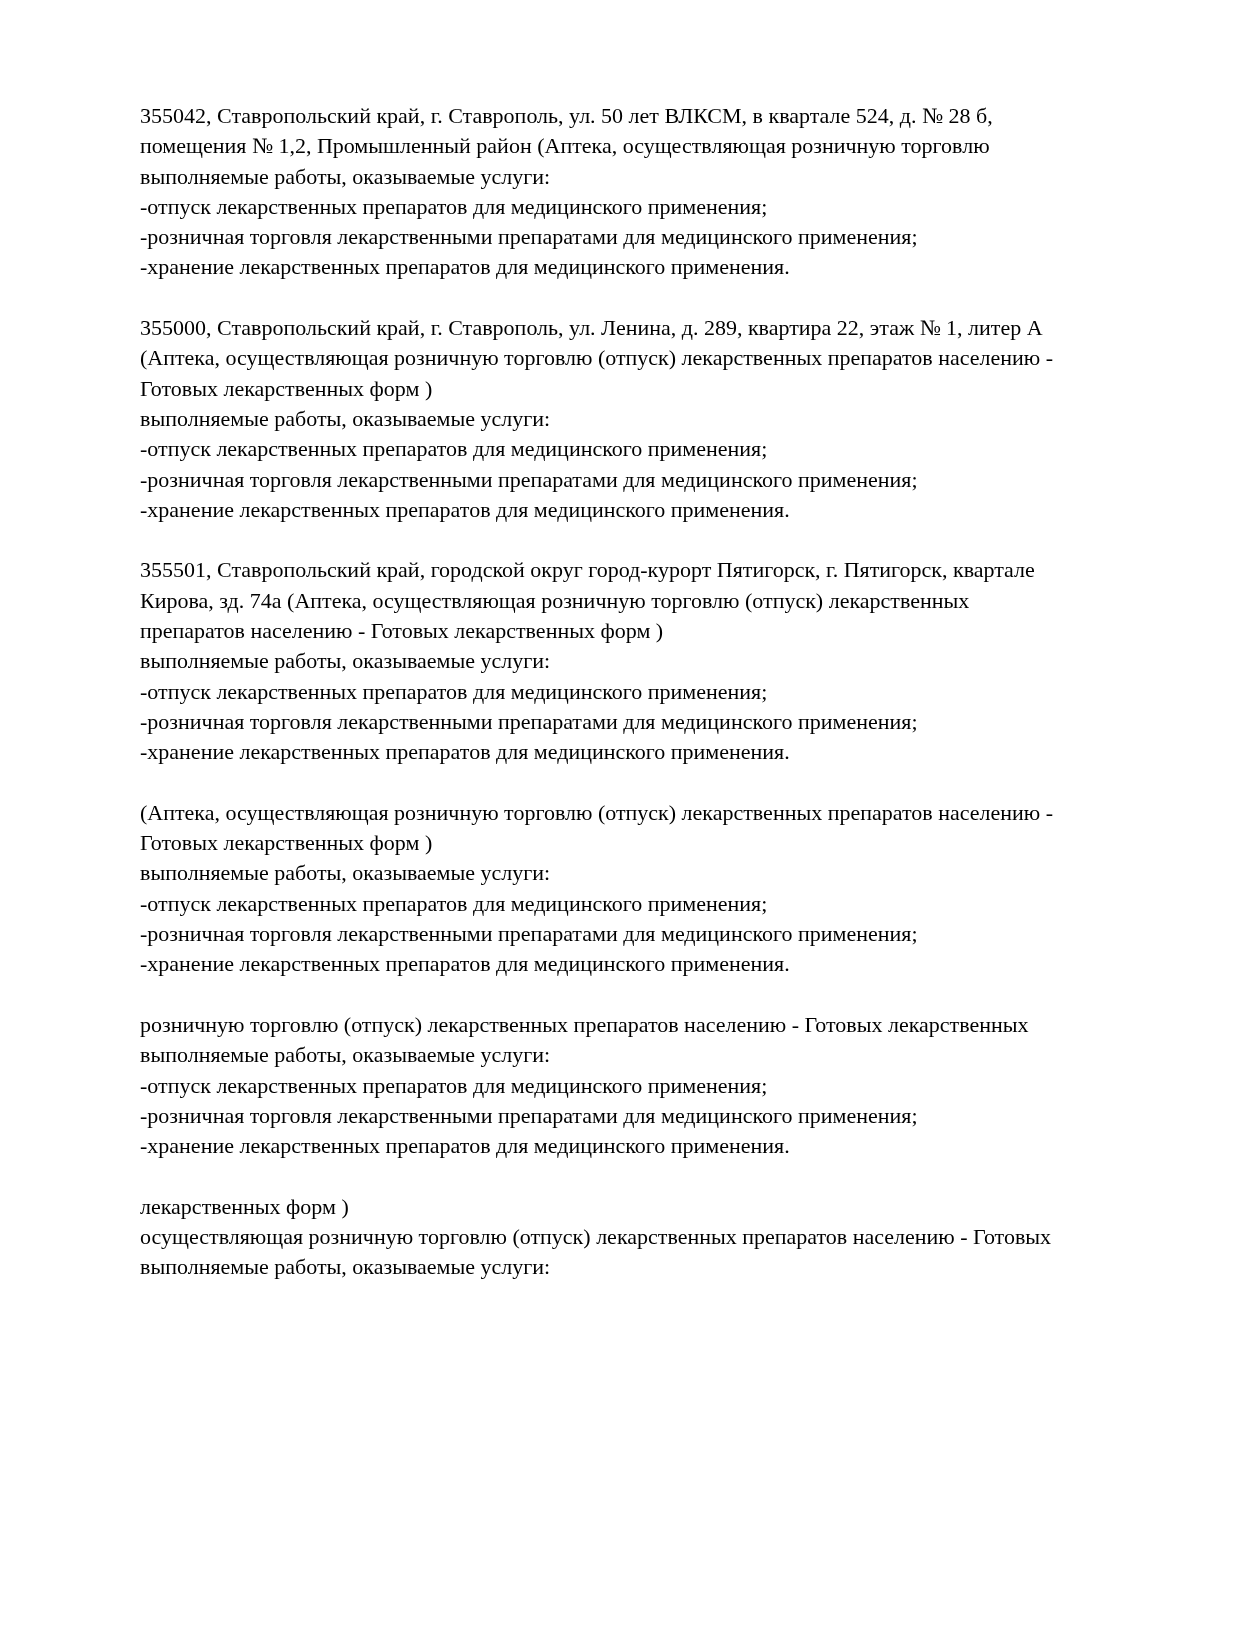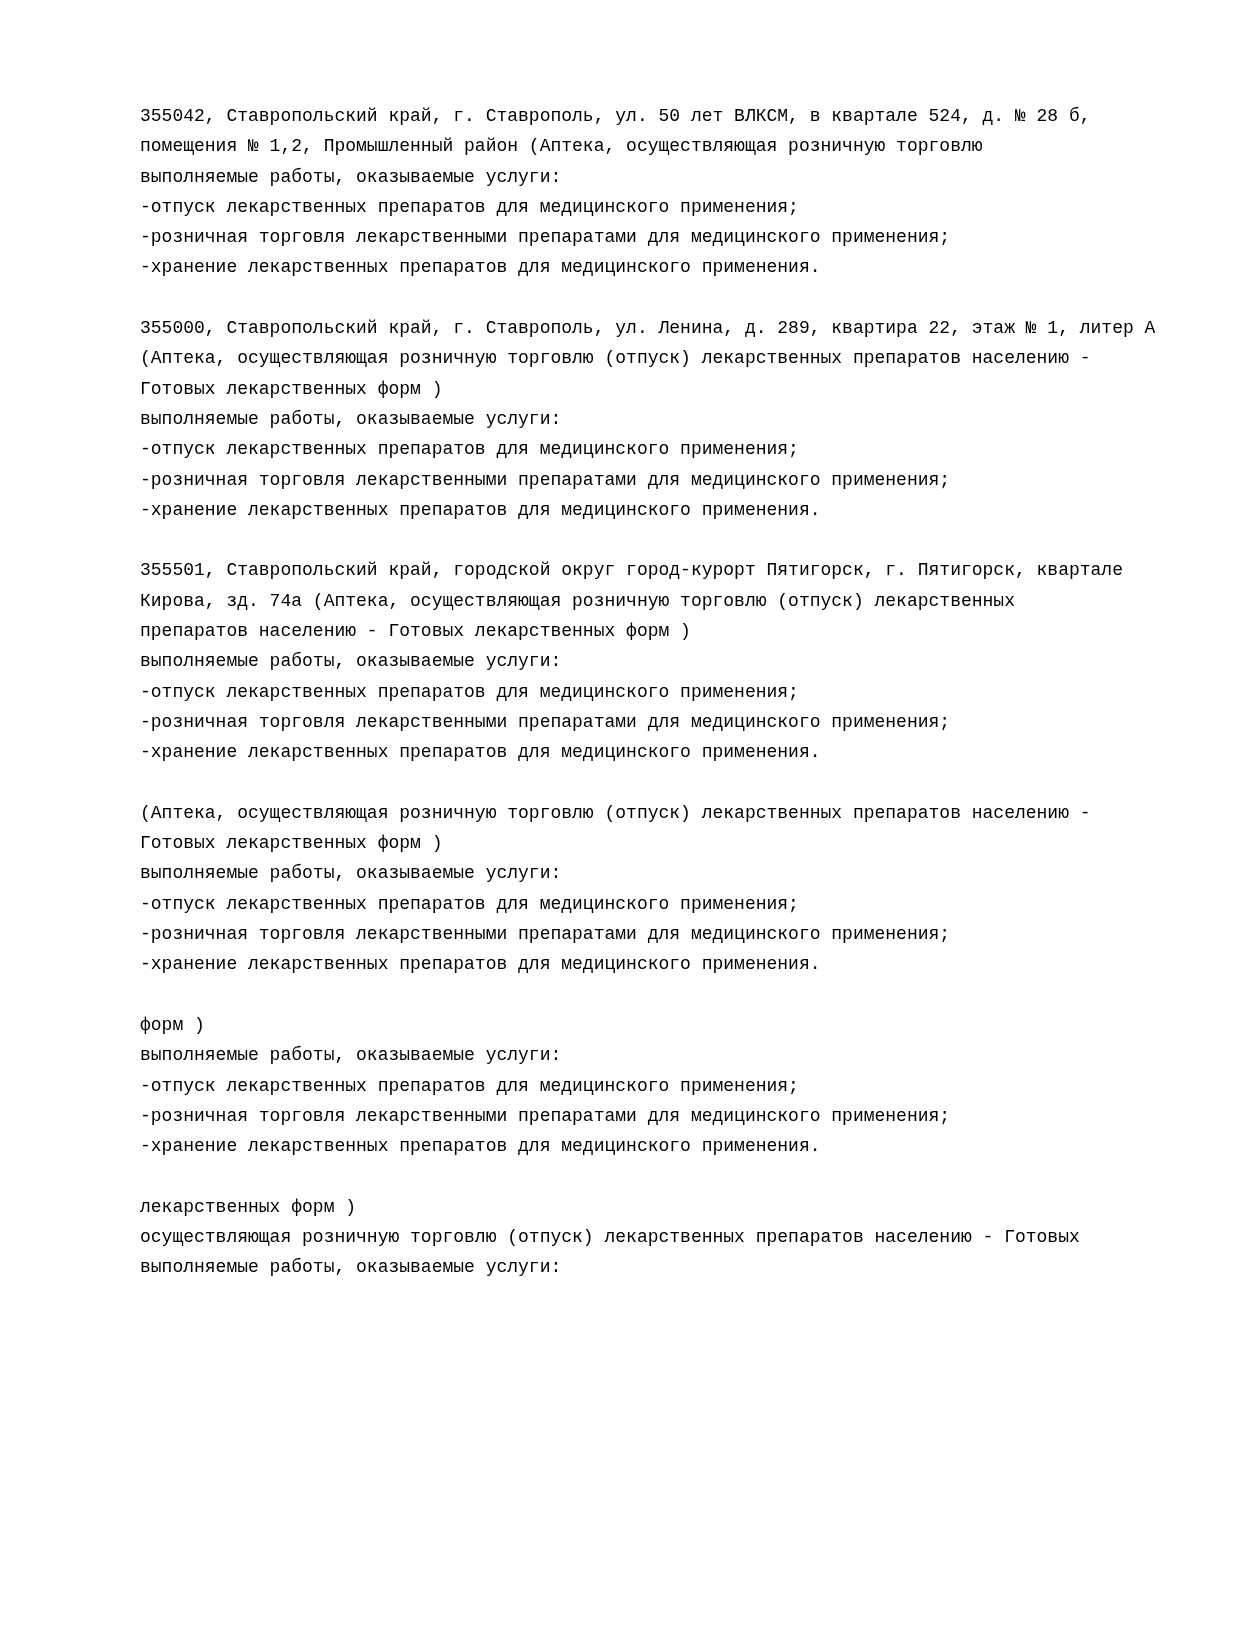--- a/index.html
+++ b/index.html
@@ -6,22 +6,22 @@
     margin: 0;
     padding: 0;
     background: #ffffff;
   }
   .page {
     position: relative;
     width: 1240px;
     height: 1650px;
     background: #ffffff;
     color: #000000;
-    font-family: Liberation Mono, monospace;
-    font-size: 18px;
+    font-family: Liberation Serif, serif;
+    font-size: 22px;
     line-height: 30.3px;
     overflow: hidden;
   }
   .content {
     position: absolute;
     left: 140px;
     top: 101px;
     right: 60px;
   }
   .entry {
@@ -65,21 +65,21 @@
       </section>
       <section class="entry">
         <div class="line">(Аптека, осуществляющая розничную торговлю (отпуск) лекарственных препаратов населению -</div>
         <div class="line">Готовых лекарственных форм )</div>
         <div class="line">выполняемые работы, оказываемые услуги:</div>
         <div class="line">-отпуск лекарственных препаратов для медицинского применения;</div>
         <div class="line">-розничная торговля лекарственными препаратами для медицинского применения;</div>
         <div class="line">-хранение лекарственных препаратов для медицинского применения.</div>
       </section>
       <section class="entry">
-        <div class="line">форм )</div>
+        <div class="line">розничную торговлю (отпуск) лекарственных препаратов населению - Готовых лекарственных</div>
         <div class="line">выполняемые работы, оказываемые услуги:</div>
         <div class="line">-отпуск лекарственных препаратов для медицинского применения;</div>
         <div class="line">-розничная торговля лекарственными препаратами для медицинского применения;</div>
         <div class="line">-хранение лекарственных препаратов для медицинского применения.</div>
       </section>
       <section class="entry">
         <div class="line">лекарственных форм )</div>
         <div class="line">осуществляющая розничную торговлю (отпуск) лекарственных препаратов населению - Готовых</div>
         <div class="line">выполняемые работы, оказываемые услуги:</div>
       </section>

